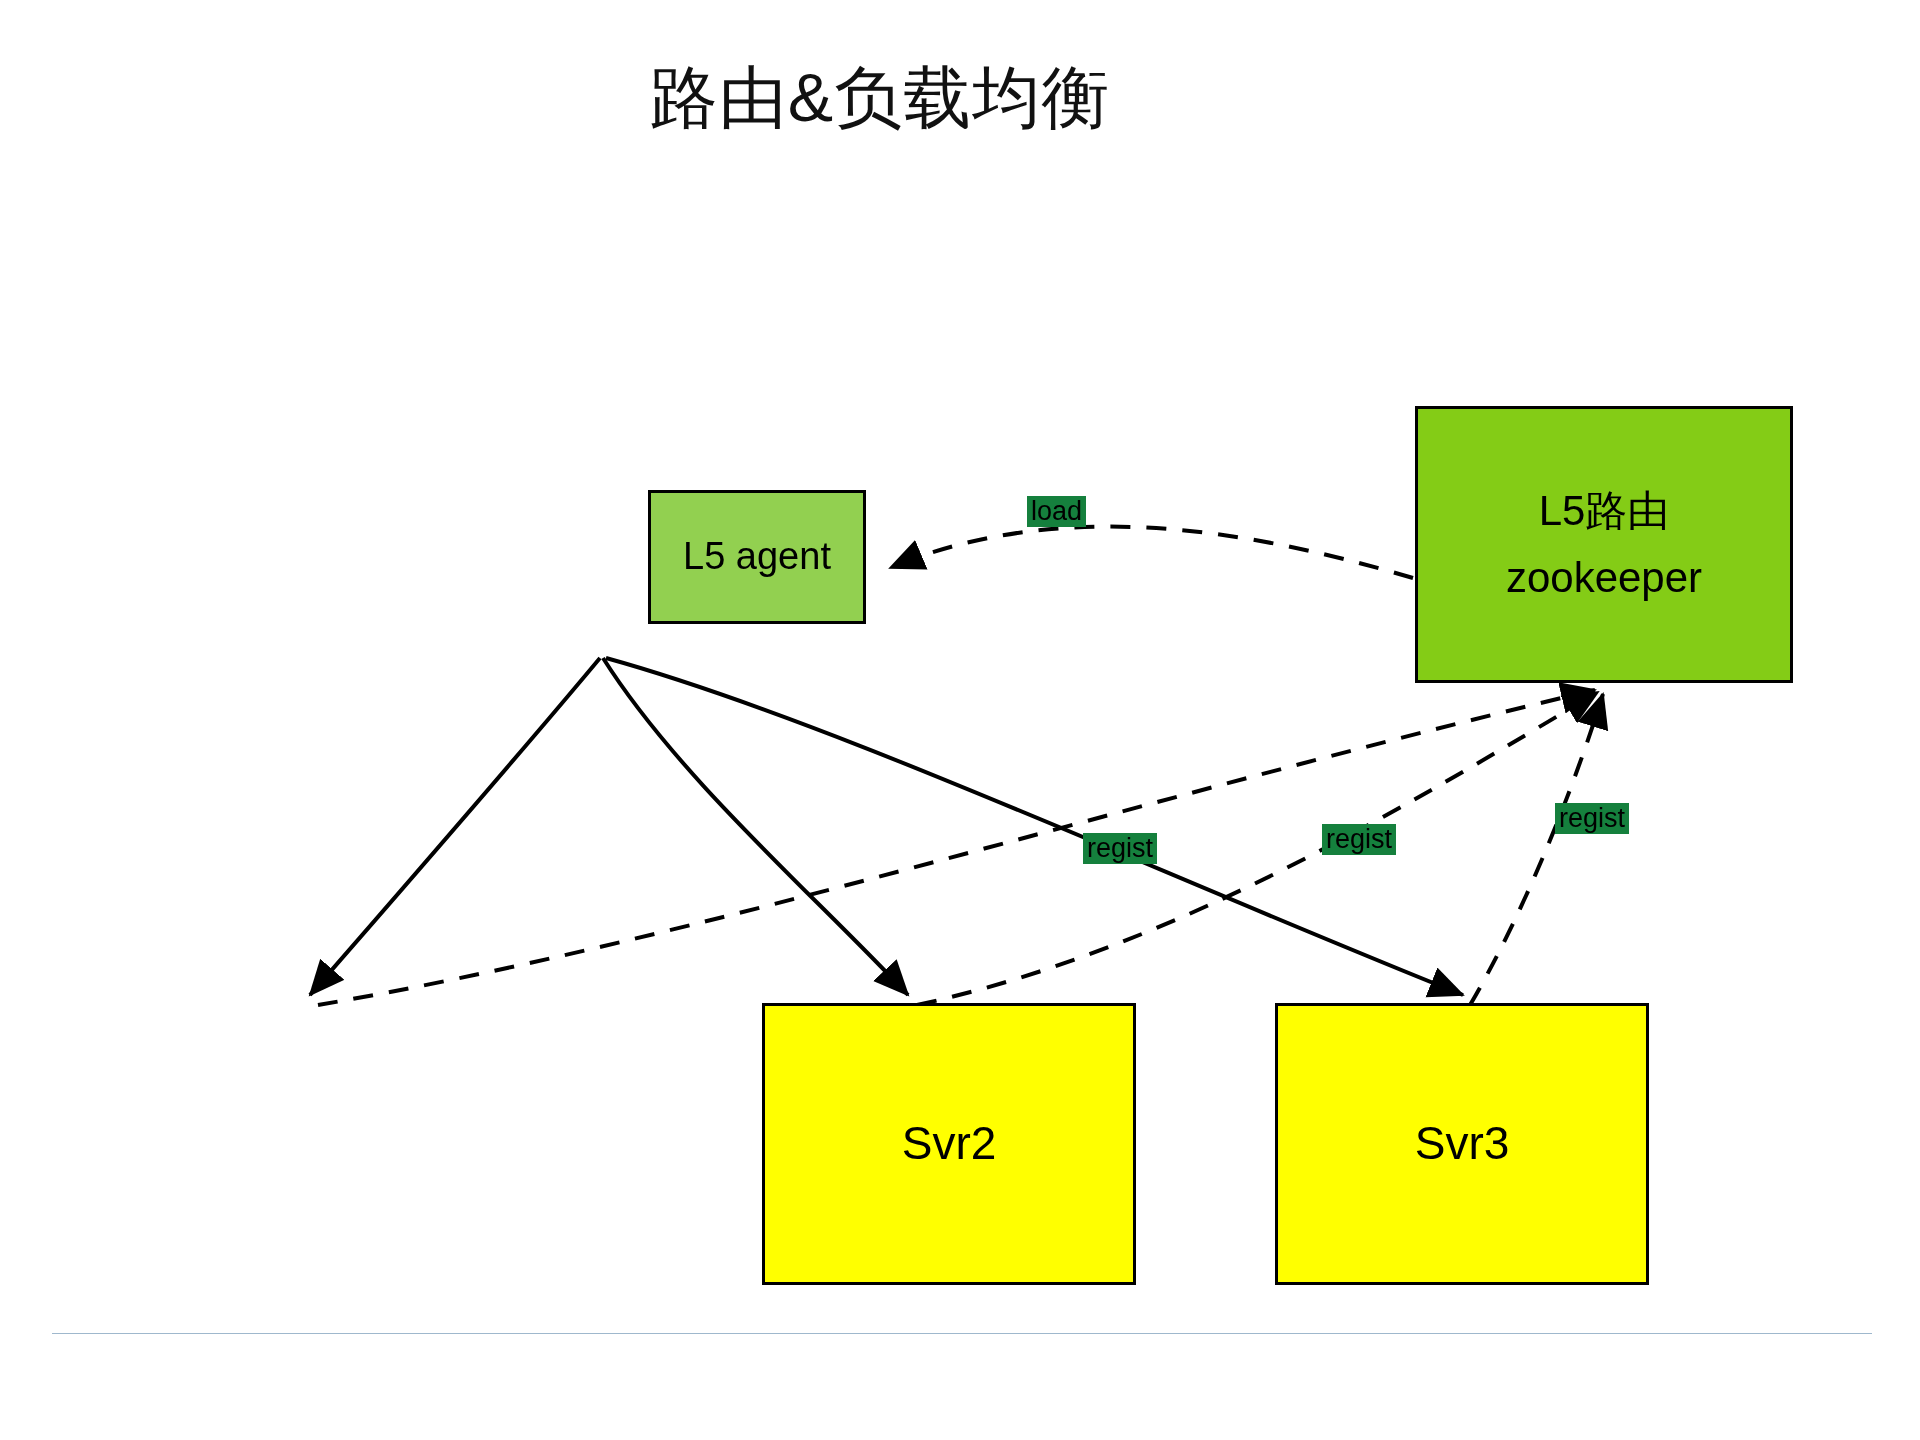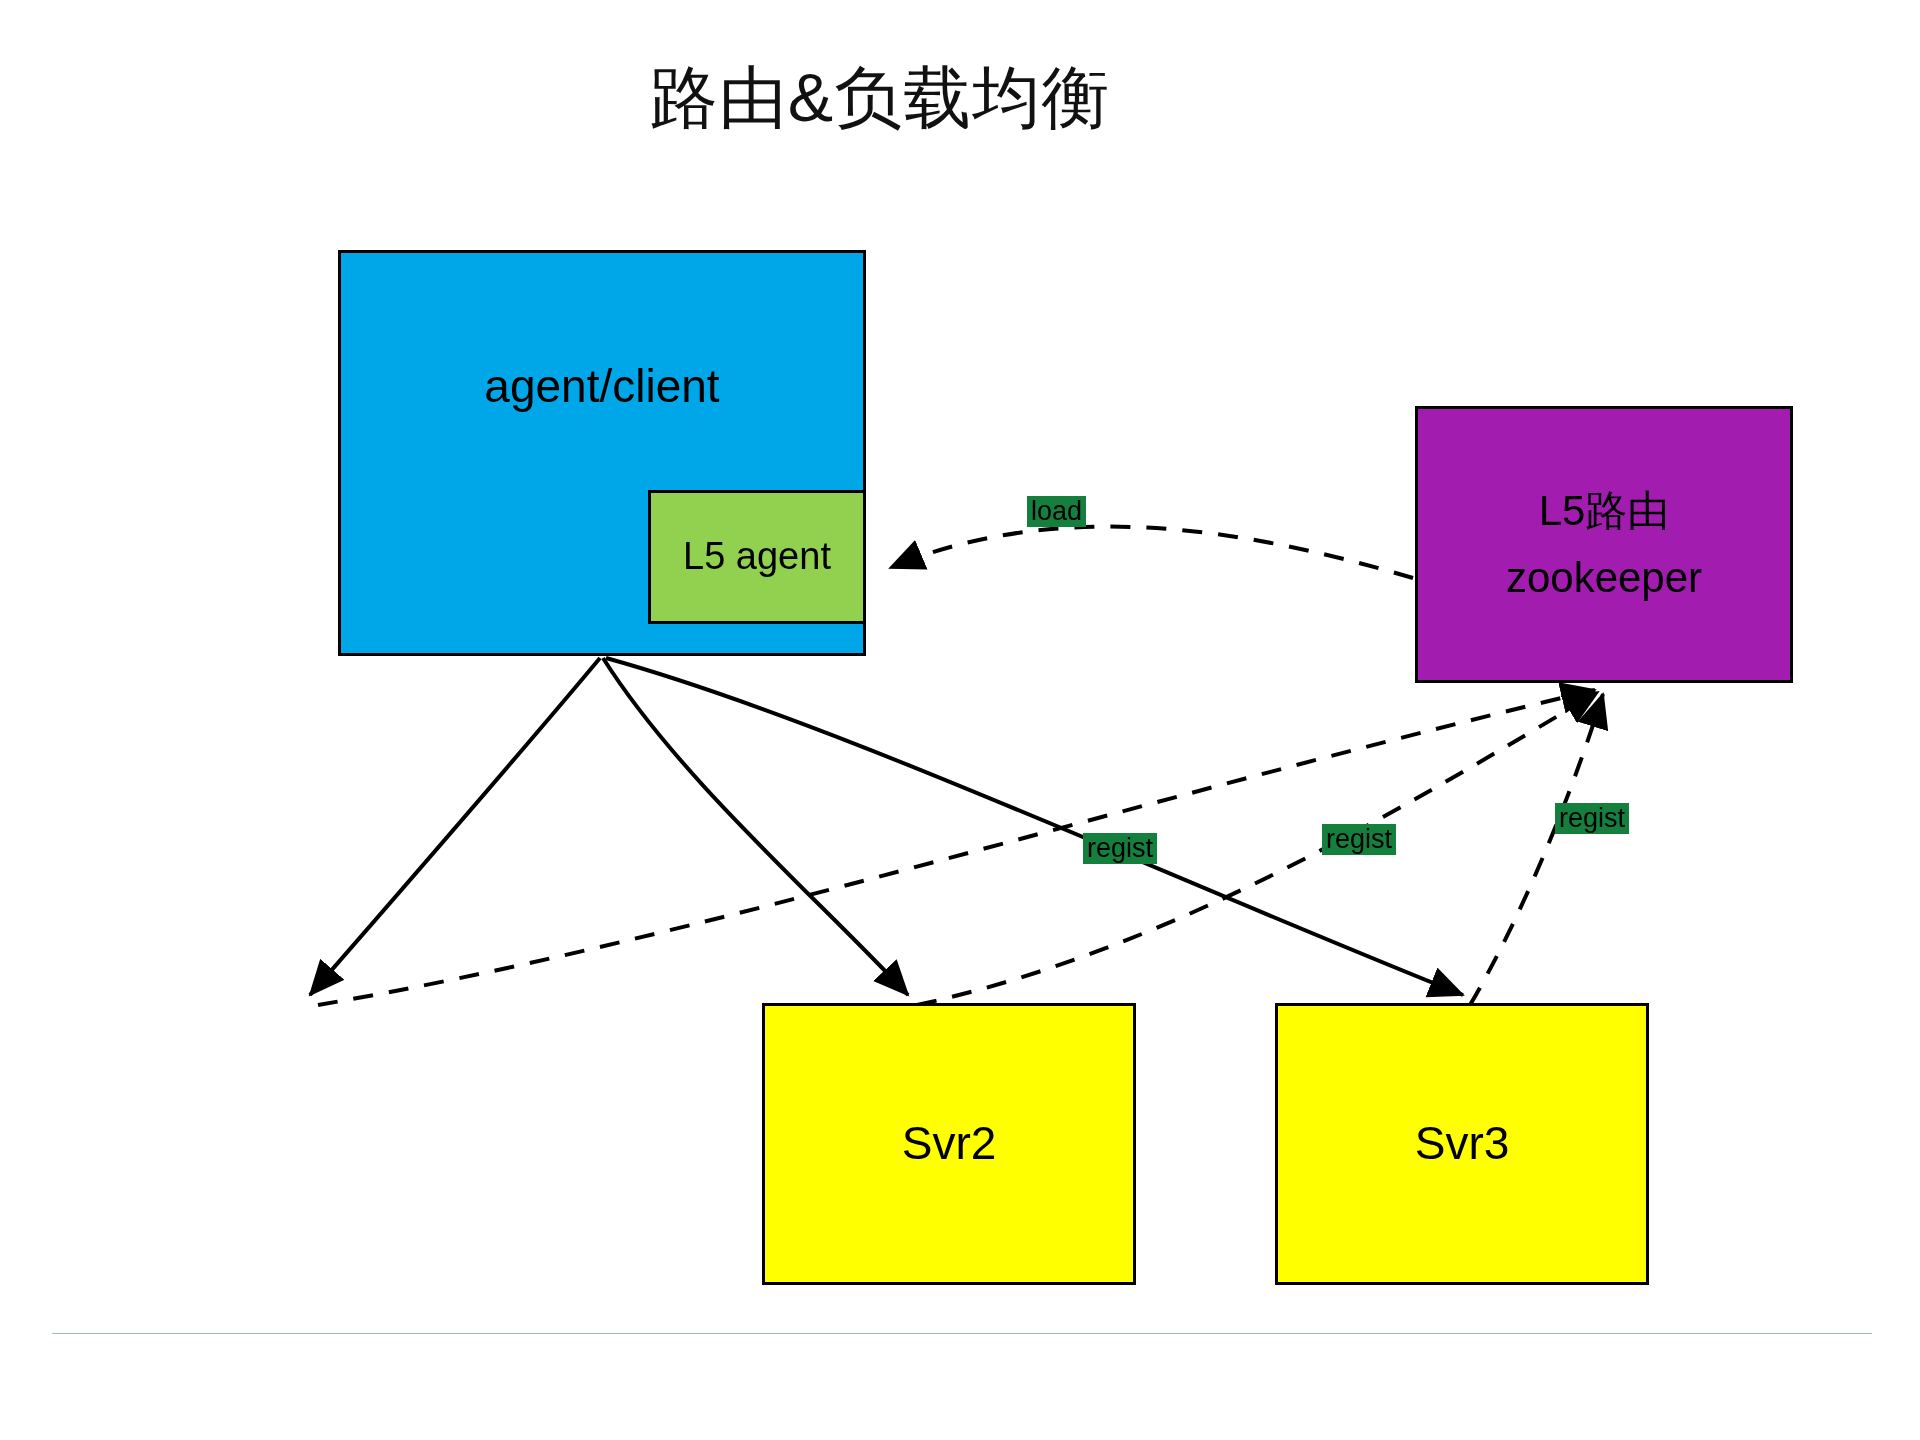--- a/index.html
+++ b/index.html
@@ -48,21 +48,21 @@
     justify-content:center;
   }
   .node-agent .node-label{margin-top:105px;font-size:46px;}
   .node-l5agent{
     left:648px;top:490px;width:218px;height:134px;
     background:#92D050;
     font-size:38px;
   }
   .node-l5route{
     left:1415px;top:406px;width:378px;height:277px;
-    background:#a21caf;
+    background:#84cc16;
     flex-direction:column;
     font-size:42px;
   }
   .node-l5route .ln1{margin-bottom:14px;}
   .node-svr{
     top:1003px;width:374px;height:282px;
     background:#FFFF00;
     font-size:46px;
   }
   .svr1{left:122px;}
@@ -114,23 +114,20 @@
 
       <path d="M606,658 C830,720 1150,870 1463,995" fill="none" stroke="#000000" stroke-width="4" marker-end="url(#ah)"></path>
 
       <path d="M318,1005 C700,940 1130,800 1595,690" fill="none" stroke="#000000" stroke-width="4" stroke-dasharray="20,16" marker-end="url(#ah)"></path>
 
       <path d="M917,1005 C1170,950 1400,810 1598,692" fill="none" stroke="#000000" stroke-width="4" stroke-dasharray="20,16" marker-end="url(#ah)"></path>
 
       <path d="M1470,1005 C1520,920 1570,800 1603,694" fill="none" stroke="#000000" stroke-width="4" stroke-dasharray="20,16" marker-end="url(#ah)"></path>
     </svg>
 
-    <div class="node node-agent">
-      <span class="node-label">agent/client</span>
-    </div>
 
     <div class="node node-l5agent">
       <span>L5 agent</span>
     </div>
 
     <div class="node node-l5route">
       <span class="ln1">L5路由</span>
       <span class="ln2">zookeeper</span>
     </div>
 

